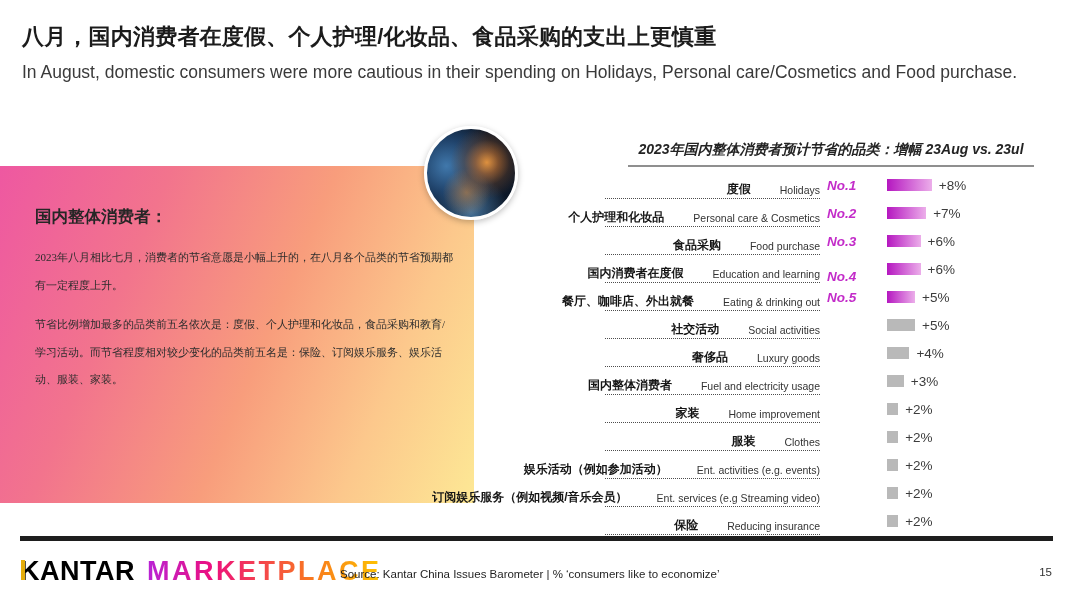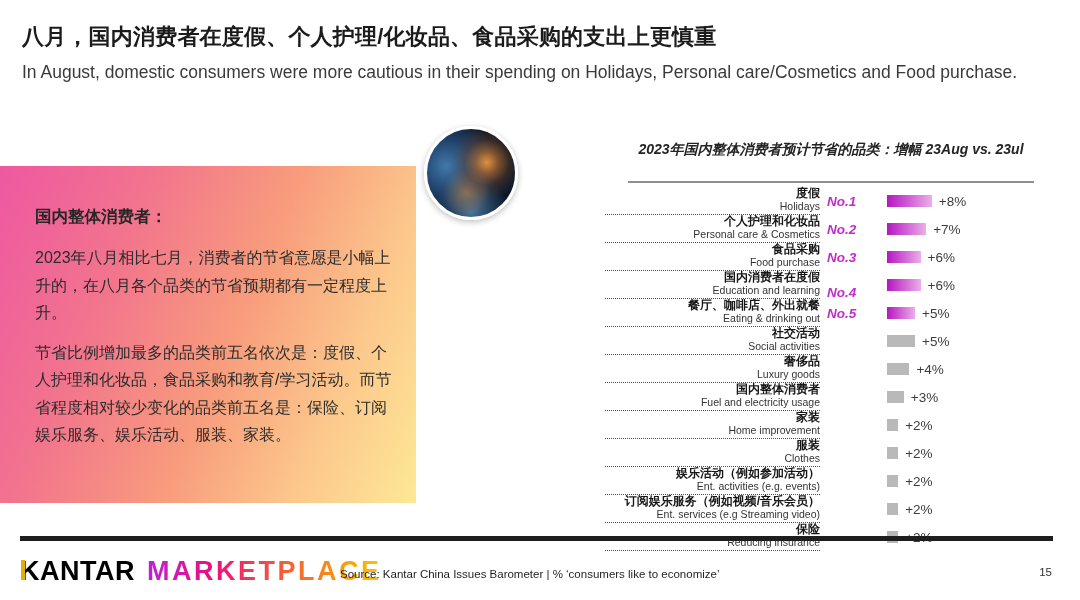--- a/index.html
+++ b/index.html
@@ -10,51 +10,51 @@
     overflow:hidden; margin:0 auto;
   }
 
   
   .hdr{ position:absolute; left:22px; top:22px; right:28px; }
   .hdr h1{ font-size:22px; font-weight:bold; color:#1b1b1b; letter-spacing:0.2px; }
   .hdr p{ margin-top:9px; font-size:17.5px; line-height:1.35; color:#3a3a3a; }
 
   
   .panel{
-    position:absolute; left:0; top:166px; width:416px; height:337px;
+    position:absolute; left:0; top:166px; width:474px; height:337px;
     background:linear-gradient(113deg,#ee58a1 0%,#f2748d 28%,#f89d7c 55%,#fcc88c 78%,#fde895 100%);
     padding:40px 20px 0 35px;
   }
   .panel h2{ font-size:16.5px; font-weight:bold; color:#262626; margin-bottom:16px; }
-  .panel p{ font-size:16px; line-height:27.5px; color:#2c2c2c; margin-bottom:12px; }
+  .panel p{ font-size:11px; line-height:27.5px; color:#2c2c2c; margin-bottom:12px;font-family:Liberation Serif, serif; }
 
   
   .globe{
     position:absolute; left:424px; top:126px; width:94px; height:94px; border-radius:50%;
     border:3px solid #ffffff;
     background:
       radial-gradient(circle at 68% 38%, rgba(233,150,62,0.95) 0%, rgba(190,110,45,0.65) 14%, rgba(120,70,35,0.35) 28%, transparent 45%),
       radial-gradient(circle at 45% 72%, rgba(220,140,60,0.55) 0%, transparent 30%),
       radial-gradient(circle at 22% 42%, rgba(70,130,185,0.9) 0%, rgba(40,85,135,0.7) 30%, transparent 60%),
       radial-gradient(circle at 50% 95%, rgba(90,150,200,0.7) 0%, transparent 40%),
       radial-gradient(circle at 50% 50%, #13253c 0%, #0c1727 70%, #060d18 100%);
     box-shadow:0 2px 6px rgba(0,0,0,0.25);
   }
 
   
   .chart{ position:absolute; left:605px; top:141px; width:455px; }
   .chart-title{
     width:406px; margin-left:23px; text-align:center;
     font-size:14px; font-weight:bold; font-style:italic; color:#242424;
-    padding-bottom:22px; border-bottom:2px solid #8f8f8f;
+    padding-bottom:6px; border-bottom:2px solid #8f8f8f;
   }
   .chart-rows{ margin-top:4px; }
   .crow{ display:flex; height:28px; }
   .crow .labels{
-    width:215px; display:flex; flex-direction:column; align-items:flex-end; justify-content:flex-end;
+    width:215px; display:flex; align-items:flex-end; justify-content:flex-end;
     border-bottom:1px dotted #4d4d4d; padding-bottom:2px;
   }
   .crow .lzh{ font-size:12px; font-weight:bold; color:#161616; line-height:13px; white-space:nowrap; }
   .crow .len{ font-size:10.5px; color:#333333; line-height:12px; white-space:nowrap;padding-left:29px; }
   .crow .rank{
     width:67px; padding-left:7px; display:flex; align-items:center;
     font-size:13.5px; font-weight:bold; font-style:italic;
   }
   .crow .barwrap{ display:flex; align-items:center; gap:7px; }
   .crow .bar{ height:12px; }

